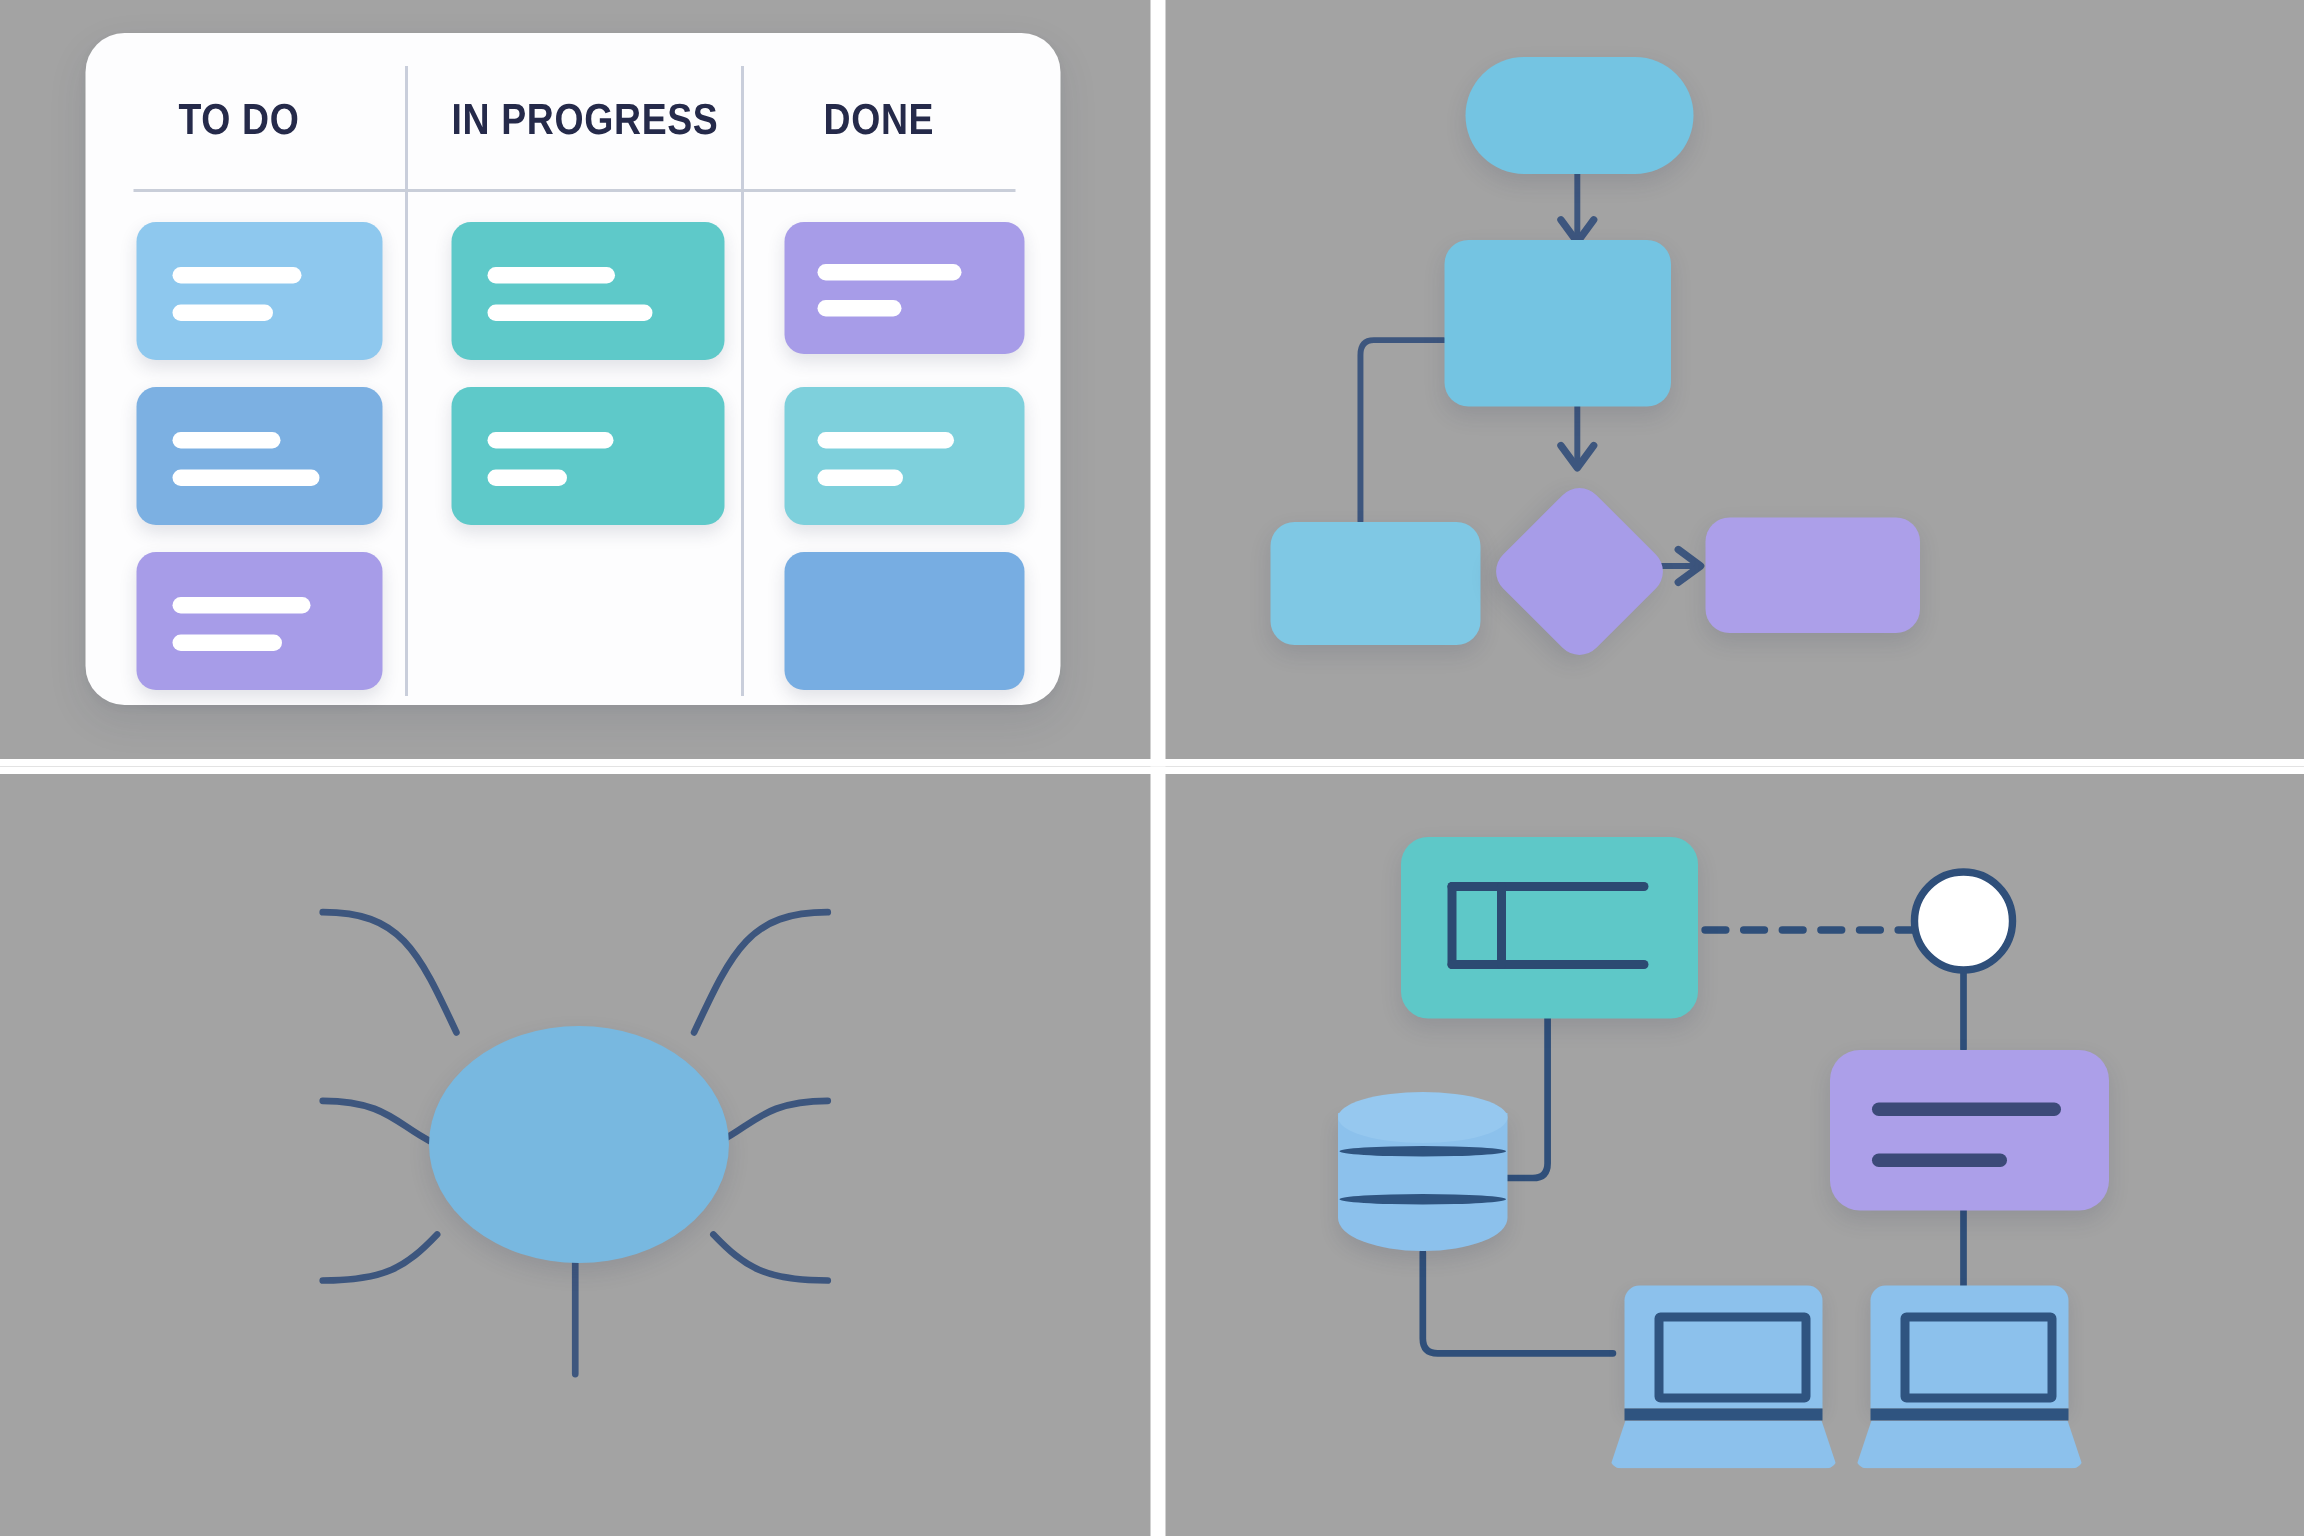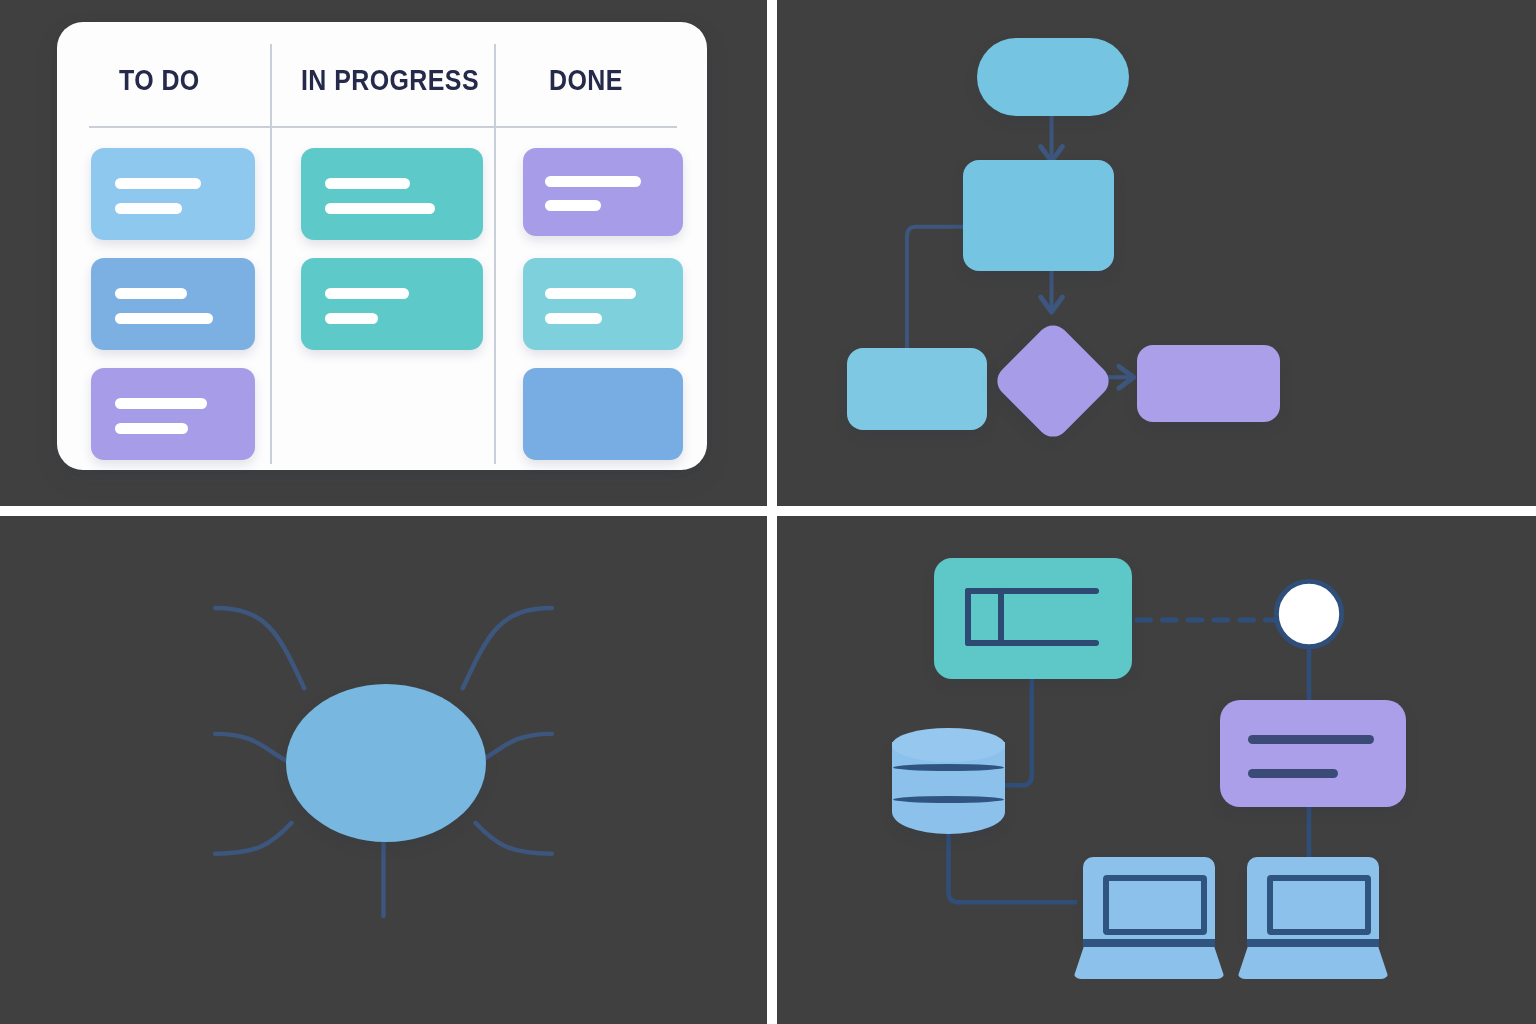--- a/index.html
+++ b/index.html
@@ -4,21 +4,21 @@
 <style>
   html,body{margin:0;padding:0;background:#ffffff;}
   body{width:1536px;height:1024px;overflow:hidden;
        font-family:"Liberation Sans","DejaVu Sans",sans-serif;}
 
   .grid{
     position:relative;width:1536px;height:1024px;
     display:grid;grid-template-columns:772px 764px;grid-template-rows:511px 513px;
     background:#ffffff;gap:0;
   }
-  .panel{position:relative;background:#404040;overflow:hidden;text-decoration:underline;}
+  .panel{position:relative;background:#a3a3a3;overflow:hidden;text-decoration:underline;}
   .panel.tl{border-right:5px solid #fff;border-bottom:5px solid #fff;}
   .panel.tr{border-left:5px solid #fff;border-bottom:5px solid #fff;}
   .panel.bl{border-right:5px solid #fff;border-top:5px solid #fff;}
   .panel.br{border-left:5px solid #fff;border-top:5px solid #fff;}
 
   
   .kanban-card{
     position:absolute;left:57px;top:22px;width:650px;height:448px;
     background:#fdfdfe;border-radius:26px;
     box-shadow:0 10px 26px rgba(40,50,80,.10), 0 2px 6px rgba(40,50,80,.05);

